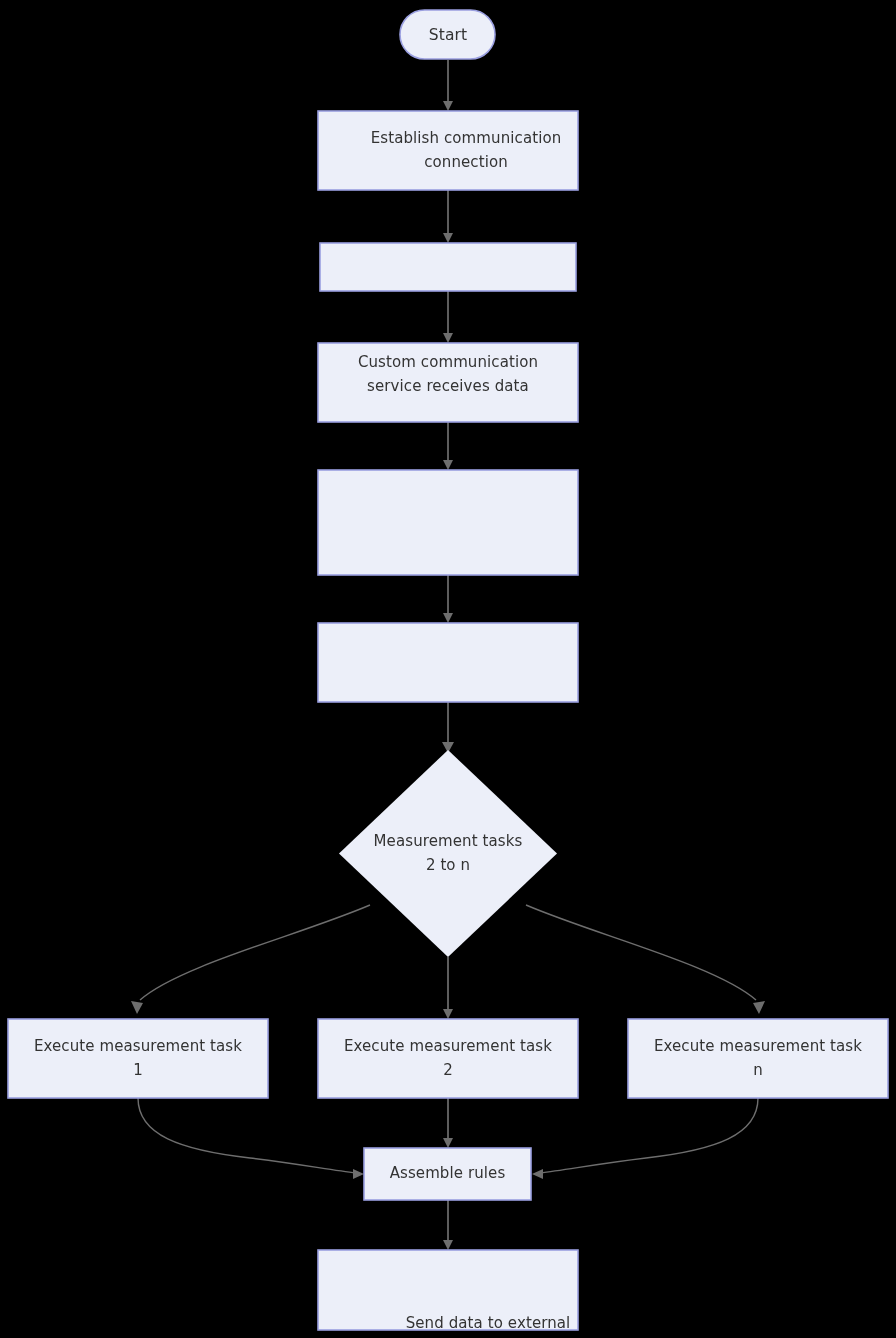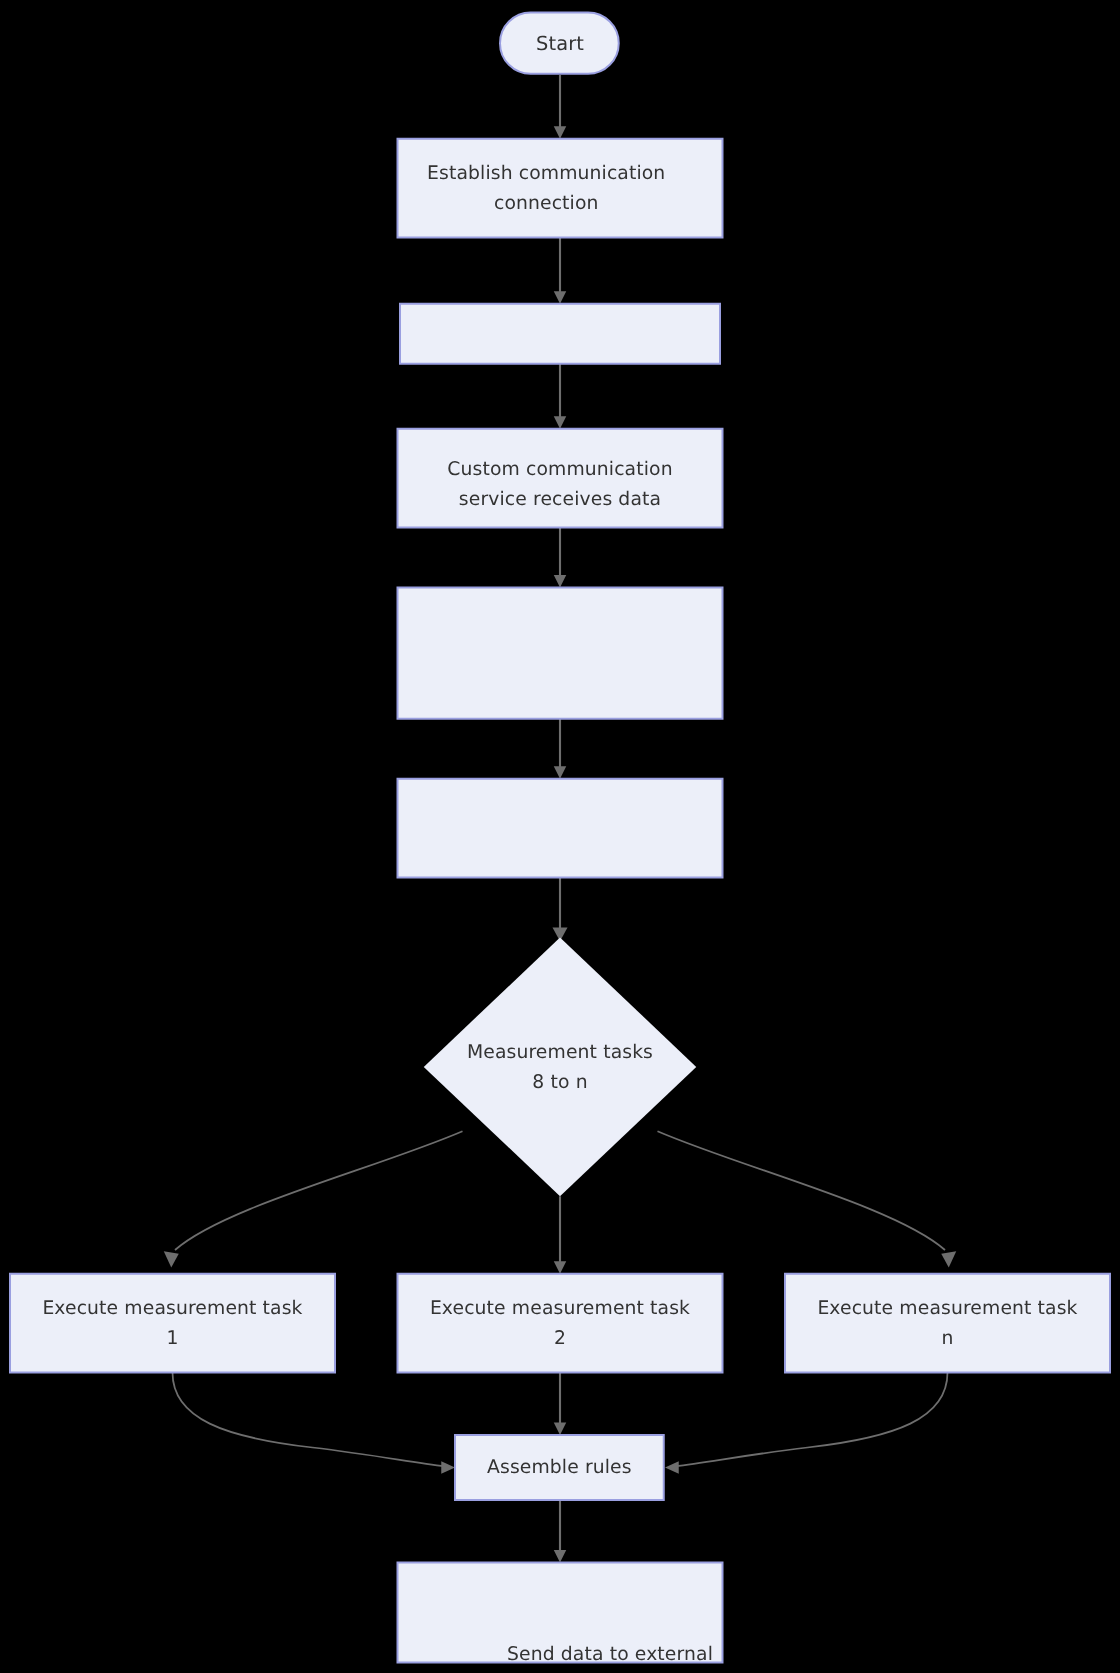--- a/index.html
+++ b/index.html
@@ -59,23 +59,23 @@
     text-align: center;
     color: #333333;
     font-family: "DejaVu Sans", sans-serif;
     font-size: 15px;
     line-height: 1.55;
     letter-spacing: 0.1px;
     white-space: pre-line;
     pointer-events: none;
   }
   .label-start   { left: 400px; top: 10px;   width: 96px;  height: 50px;  font-size: 15.5px; }
-  .label-estab   { left: 307px; top: 111px;  width: 260px; height: 79px; }
+  .label-estab   { left: 336px; top: 111px;  width: 260px; height: 79px; }
   .label-extdev  { left: 320px; top: 243px;  width: 256px; height: 48px; }
-  .label-custom  { left: 318px; top: 348px;  width: 260px; height: 79px; }
+  .label-custom  { left: 318px; top: 335px;  width: 260px; height: 79px; }
   .label-match   { left: 318px; top: 470px;  width: 260px; height: 105px; }
   .label-parse   { left: 318px; top: 623px;  width: 260px; height: 79px; }
   .label-decide  { left: 358px; top: 803px;  width: 180px; height: 101px; }
   .label-task1   { left: 8px;   top: 1019px; width: 260px; height: 79px; }
   .label-task2   { left: 318px; top: 1019px; width: 260px; height: 79px; }
   .label-taskn   { left: 628px; top: 1019px; width: 260px; height: 79px; }
   .label-assem   { left: 364px; top: 1148px; width: 167px; height: 52px; }
   .label-send    { left: 318px; top: 1295px; width: 260px; height: 80px; margin-left: 40px; }
 </style>
 </head>
@@ -170,21 +170,21 @@
     </g>
 
   </svg>
 
   <div class="node-label label-start">Start</div>
   <div class="node-label label-estab">Establish communication
 connection</div>
   <div class="node-label label-custom">Custom communication
 service receives data</div>
   <div class="node-label label-decide">Measurement tasks
-8 to n</div>
+2 to n</div>
   <div class="node-label label-task1">Execute measurement task
 1</div>
   <div class="node-label label-task2">Execute measurement task
 2</div>
   <div class="node-label label-taskn">Execute measurement task
 n</div>
   <div class="node-label label-assem">Assemble rules</div>
   <div class="node-label label-send">Send data to external
 device</div>
 

